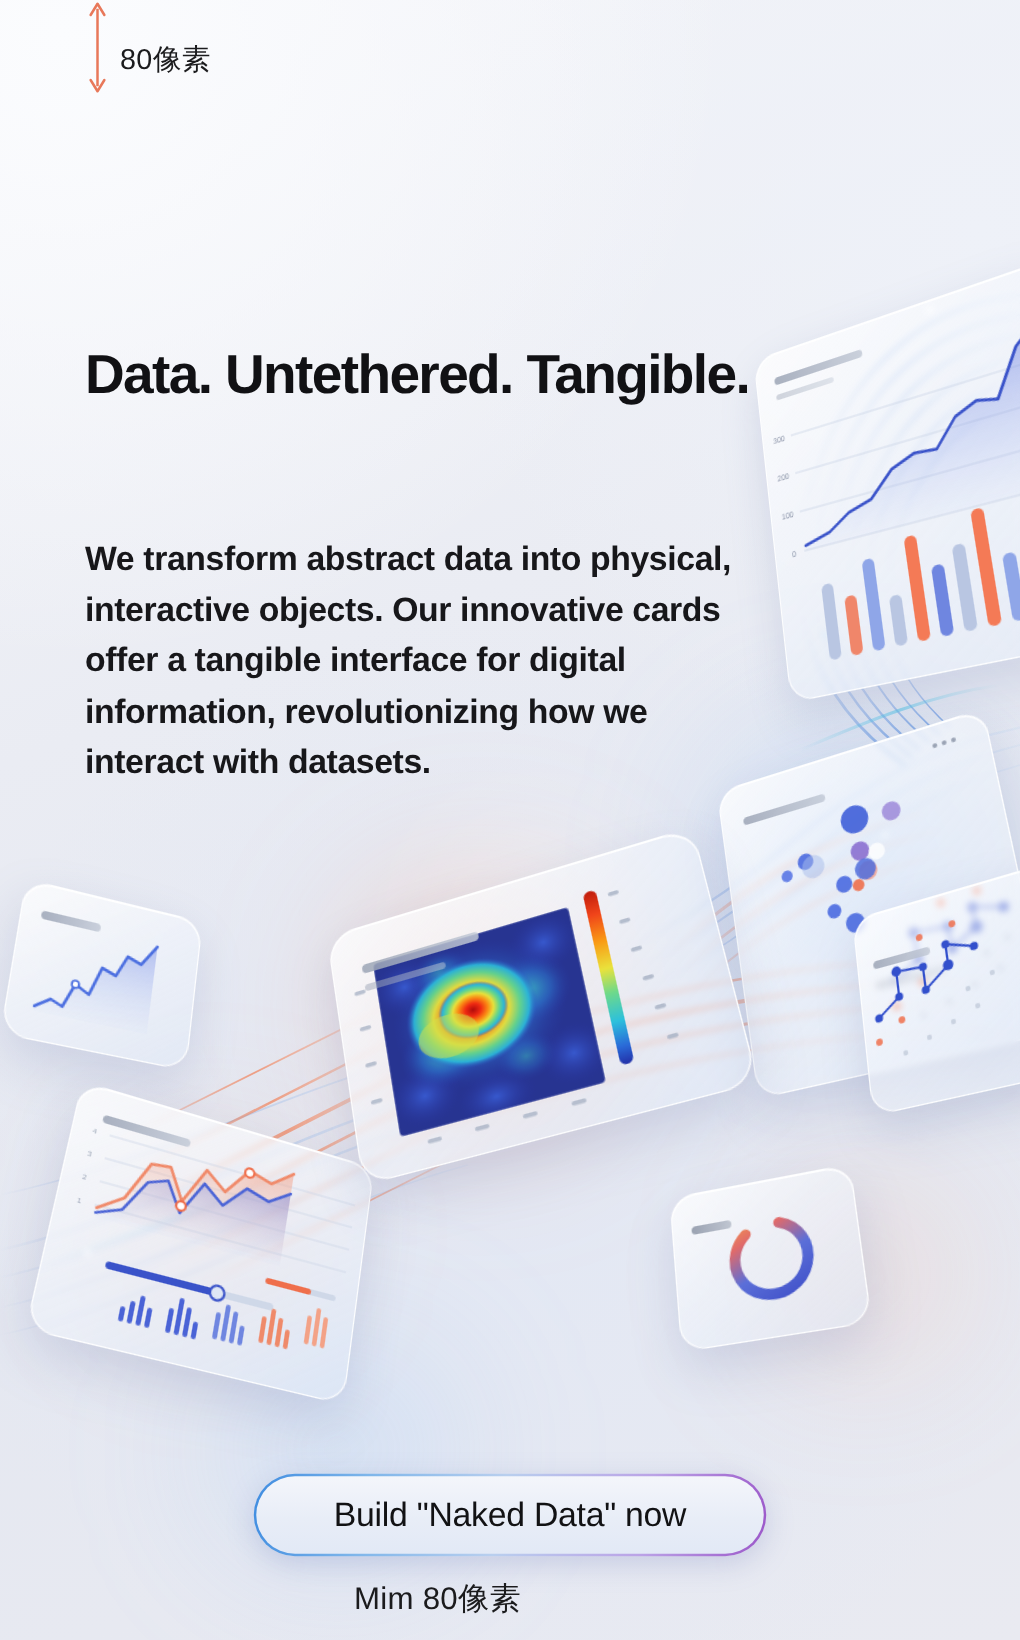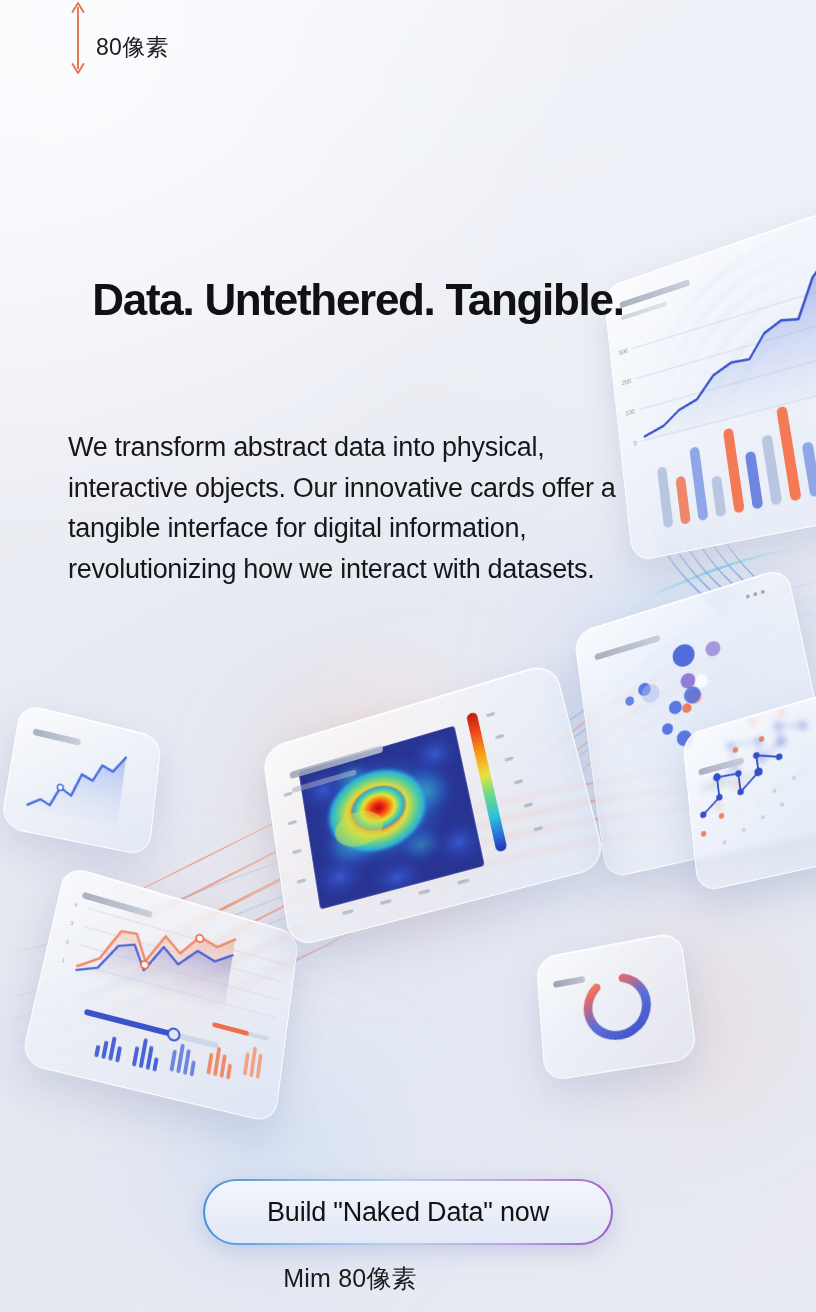--- a/index.html
+++ b/index.html
@@ -50,25 +50,25 @@
 
   
   .title {
     position:absolute; left:66px; top:78px;
     font-size:84px; line-height:0.98; font-weight:700;
     letter-spacing:-3.2px; color:#0b0b0d; white-space:nowrap;
   }
   .subtitle {
     position:absolute; left:68px; top:238px; width:580px;
     font-size:44px; line-height:1.14; font-weight:700;
-    letter-spacing:-1.3px; color:#111114;text-align:center;
+    letter-spacing:-1.3px; color:#111114;
   }
   .body-copy {
     position:absolute; left:68px; top:400px; width:552px;
-    font-size:27px; line-height:1.50; font-weight:400;
+    font-size:27px; line-height:1.50; font-weight:700;
     letter-spacing:-.3px; color:#17171a;
   }
 
   
   .cta-wrap {
     position:absolute; left:203px; top:1179px;
     width:410px; height:66px;
     border-radius:34px;
     padding:2px;
     background: linear-gradient(100deg, #3f8ce0 0%, #7fb6ea 22%, #b9cfee 48%, #bba3e6 76%, #9b57c9 100%);

